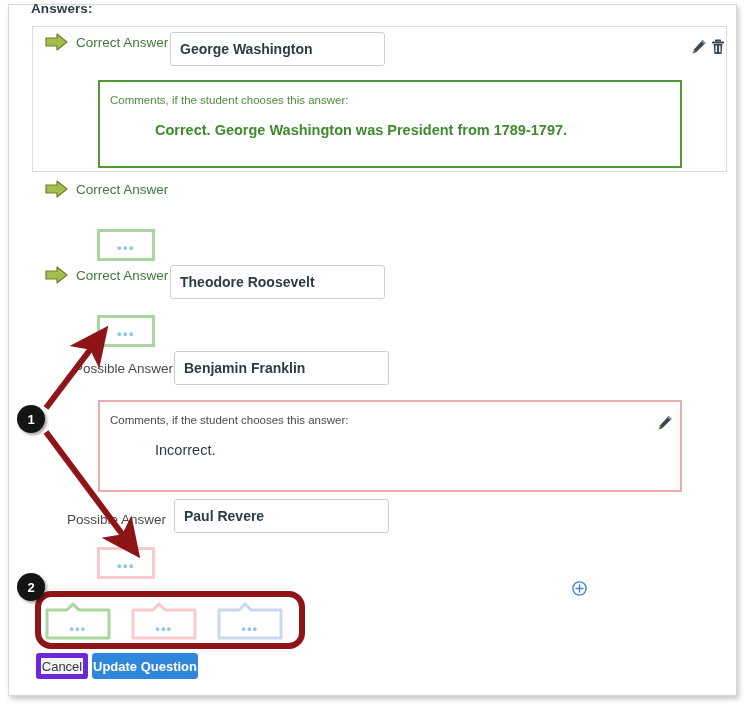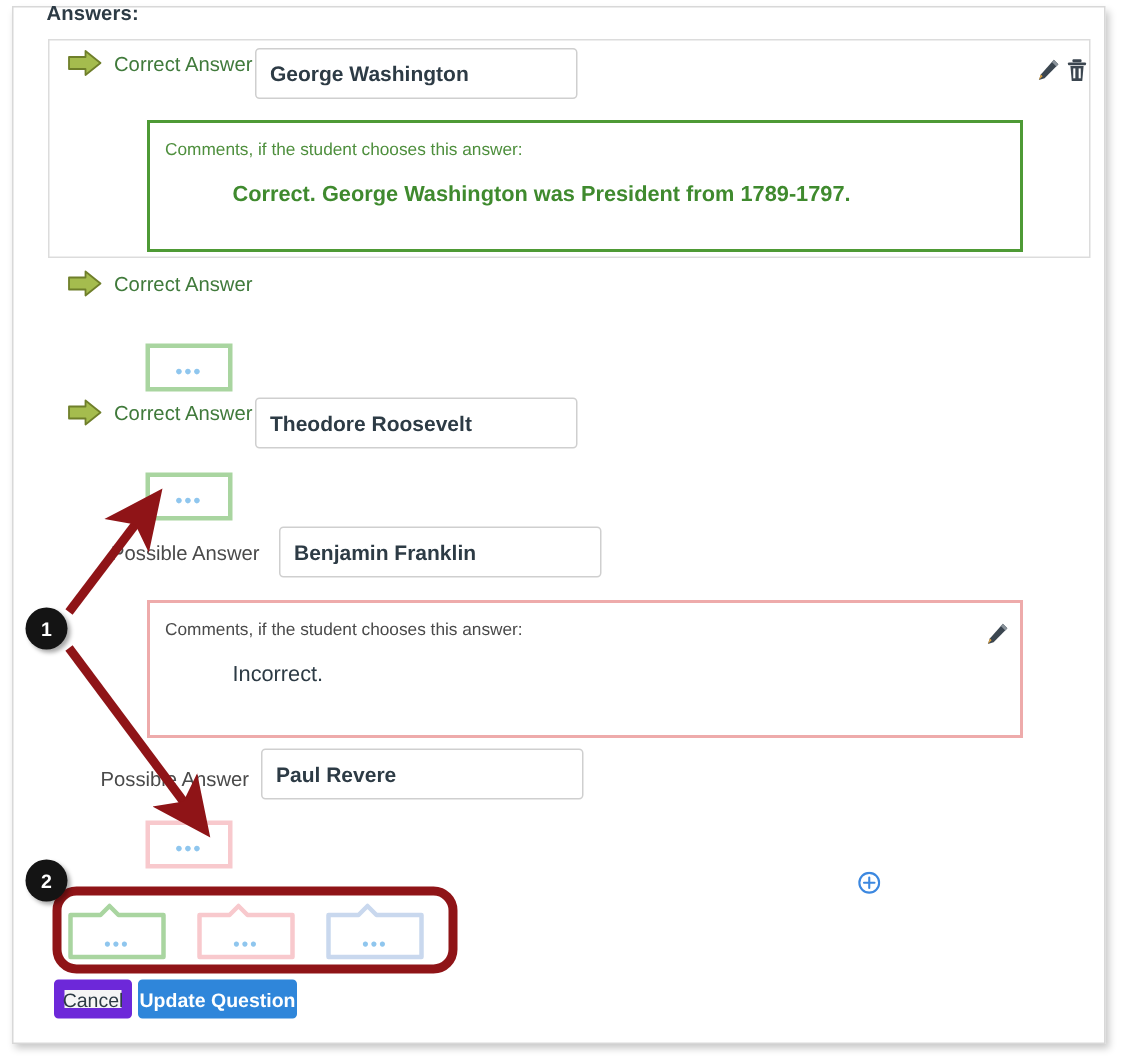--- a/index.html
+++ b/index.html
@@ -190,21 +190,21 @@
     align-items: center;
     justify-content: center;
     cursor: pointer;
     font-family: "Liberation Sans", sans-serif;
   }
   .btn-cancel {
     left: 36px;
     top: 653px;
     width: 52px;
     background: #f5f5f5;
-    border: 7px solid #6d28d9;
+    border: 5px solid #6d28d9;
     color: #2d3b45;
   }
   .btn-update {
     left: 92px;
     top: 653px;
     width: 106px;
     background: #2f86da;
     border: 1px solid #2f86da;
     color: #ffffff;
     font-weight: bold;
@@ -297,21 +297,21 @@
     <span class="ans-label">Correct Answer</span>
   </div>
   <input class="ans-input" style="position: absolute; left: 170px; top: 265px; width: 215px;" value="Theodore Roosevelt">
   <div class="collapsed-box green" style="left:97px; top:315px; width:58px; height:32px;">
     <span class="dots">•••</span>
   </div>
 
   <div class="answer-row" style="left:74px; top:361px;">
     <span class="ans-label possible">Possible Answer</span>
   </div>
-  <input class="ans-input" style="position: absolute; left: 174px; top: 351px; width: 215px; margin-left: 12px;" value="Benjamin Franklin">
+  <input class="ans-input" style="position: absolute; left: 174px; top: 351px; width: 215px;" value="Benjamin Franklin">
 
   <div class="comment-box pink" style="left:98px; top:400px; width:584px; height:92px;">
     <div class="comment-label">Comments, if the student chooses this answer:</div>
     <div class="comment-body">Incorrect.</div>
     <span class="icon-btn" style="left:556px; top:12px;">
       <svg viewBox="0 0 18 18" width="18" height="18">
         <path d="M12.6 1.9 L15.6 4.9 L6.4 14.1 L2.6 15.4 L3.9 11.6 Z" fill="#3b4650"></path>
         <path d="M12.6 1.9 L15.6 4.9 L14.2 6.3 L11.2 3.3 Z" fill="#8a939b"></path>
         <path d="M2.6 15.4 L3.9 11.6 L5.1 12.8 Z" fill="#e0a23c"></path>
       </svg>

